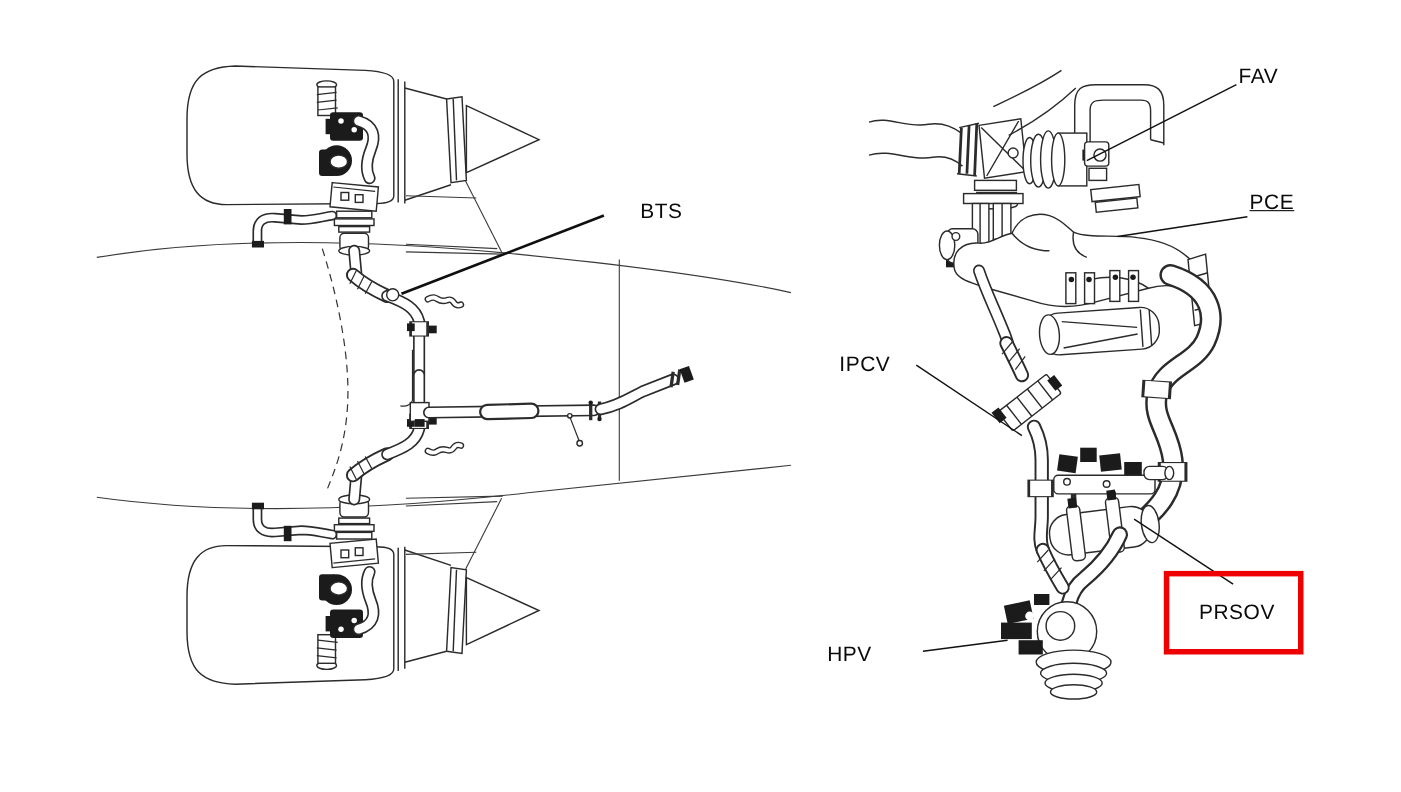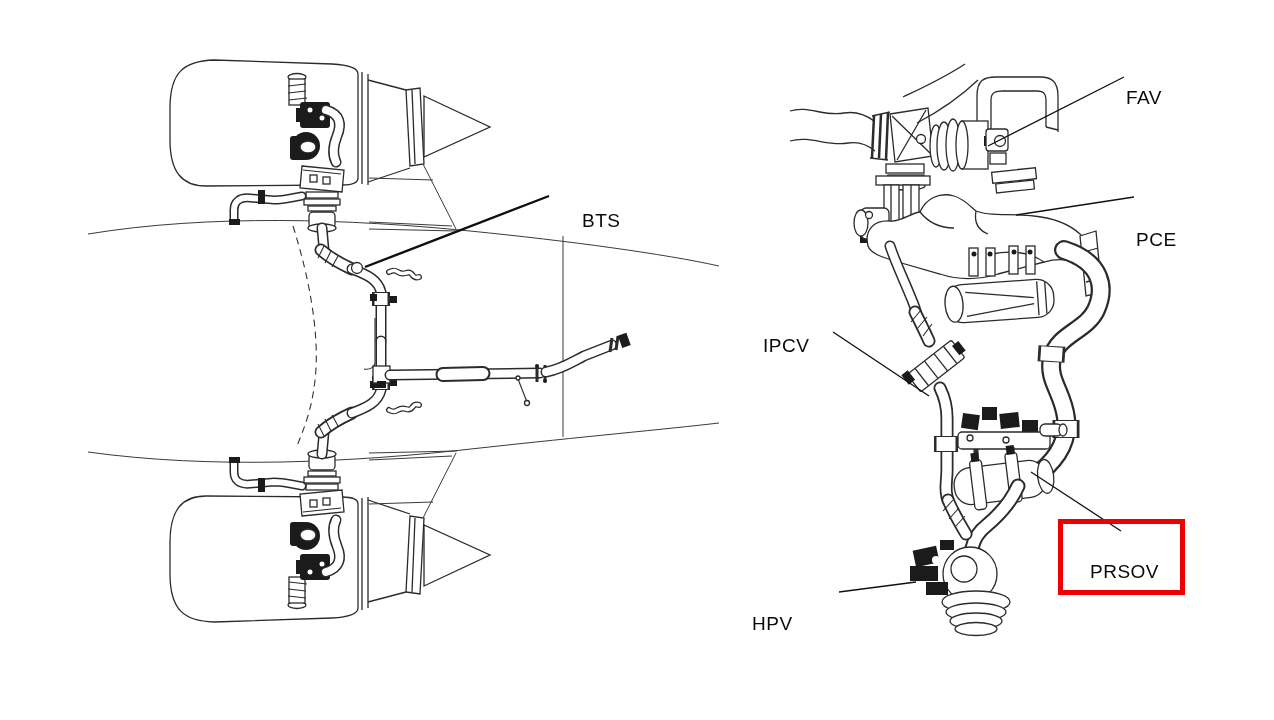--- a/index.html
+++ b/index.html
@@ -3,21 +3,21 @@
 <meta charset="utf-8">
 <style>
   html,body{margin:0;padding:0;background:#fff;}
   #canvas{
     position:relative;width:1274px;height:720px;background:#fff;overflow:hidden;
     font-family:"Liberation Sans","DejaVu Sans",sans-serif;
   }
   svg{position:absolute;left:0;top:0;}
   .lbl{
     position:absolute;font-size:19px;line-height:19px;color:#0a0a0a;
-    letter-spacing:.5px;white-space:nowrap;margin-top:28px;
+    letter-spacing:.5px;white-space:nowrap;
   }
   .hl-box{
     position:absolute;left:1058px;top:519px;width:127px;height:76px;
     border:5px solid #ee0000;box-sizing:border-box;
     display:flex;align-items:center;justify-content:center;
     padding-left:6px;
   }
   
   .ln{stroke:#2b2b2b;stroke-width:1.3;fill:none;}
   .lt{stroke:#3a3a3a;stroke-width:1;fill:none;}
@@ -307,23 +307,23 @@
     <path class="leader" d="M833,332 L929,396"></path>
     <path class="leader" d="M1031,472 L1121,531"></path>
     <path class="leader" d="M839,592 L916,582"></path>
   </g>
 </svg>
 
   <div class="lbl" style="left:582px;top:183px;">BTS</div>
 
   <div class="lbl" style="left:1126px;top:60px;">FAV</div>
 
-  <div class="lbl" style="left:1136px;top:202px;">PCE</div>
-
-  <div class="lbl" style="left:763px;top:308px;text-align:center;">IPCV</div>
+  <div class="lbl" style="left:1136px;top:175px;text-decoration:underline;">PCE</div>
+
+  <div class="lbl" style="left:763px;top:322px;text-align:center;">IPCV</div>
 
   <div class="hl-box">
     <span class="lbl" style="position:static;">PRSOV</span>
   </div>
 
   <div class="lbl" style="left:752px;top:586px;">HPV</div>
 
 </div>
 
 </body></html>

